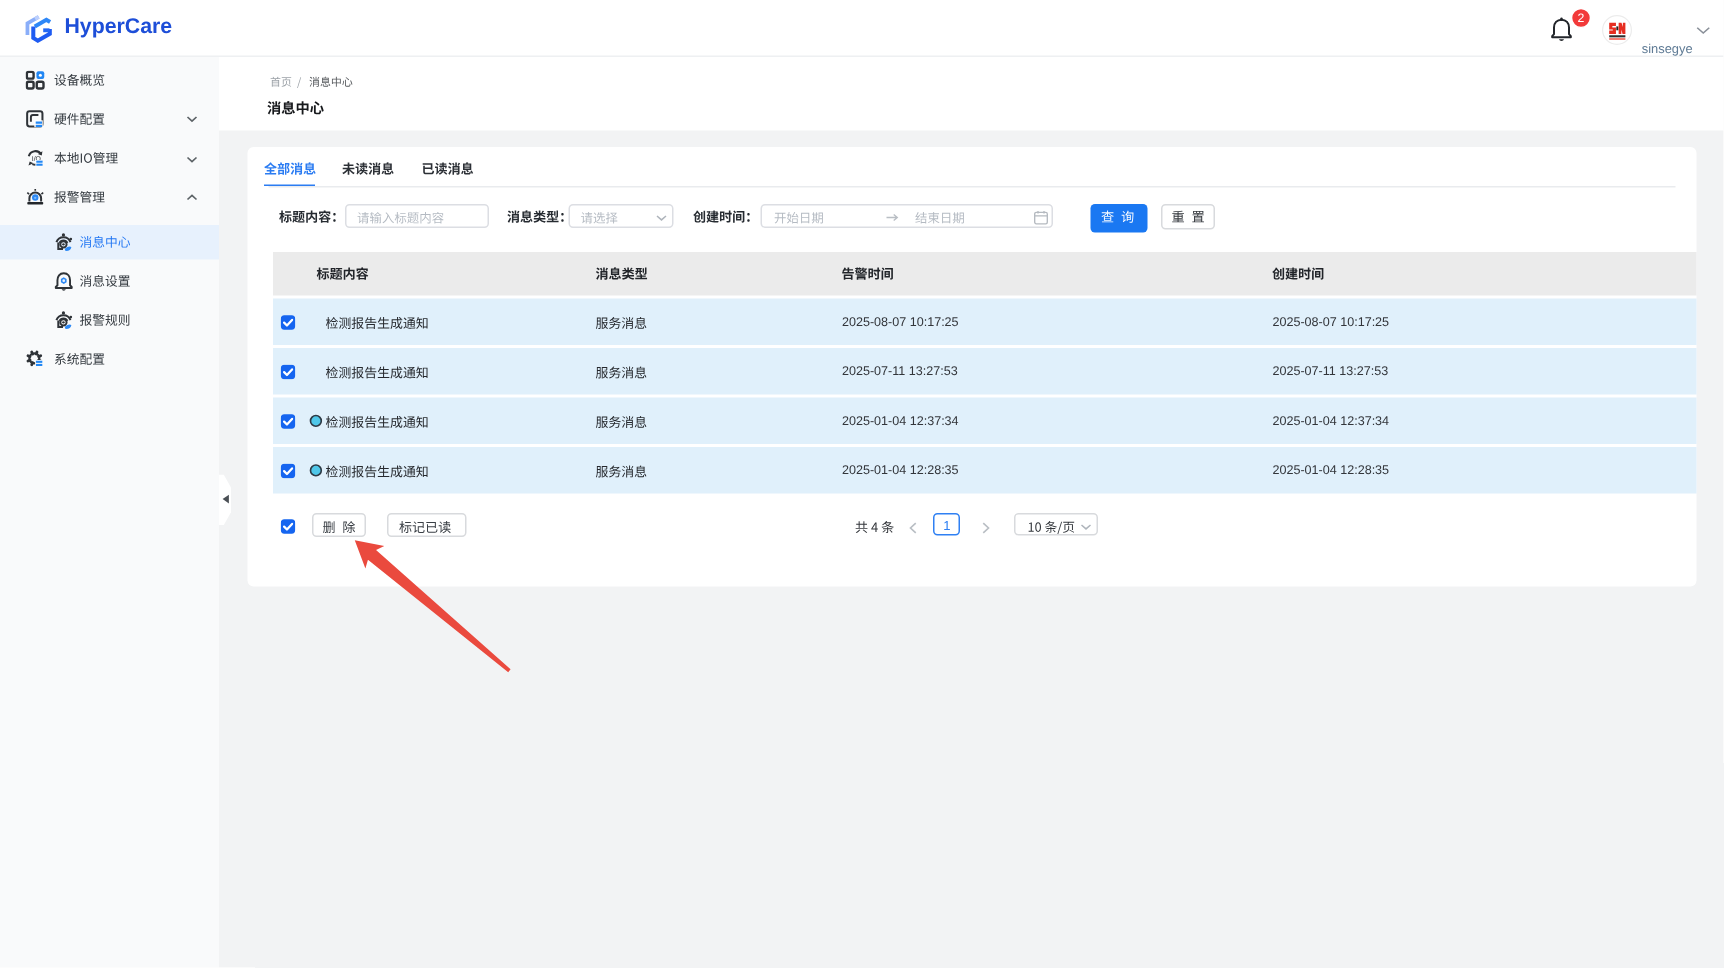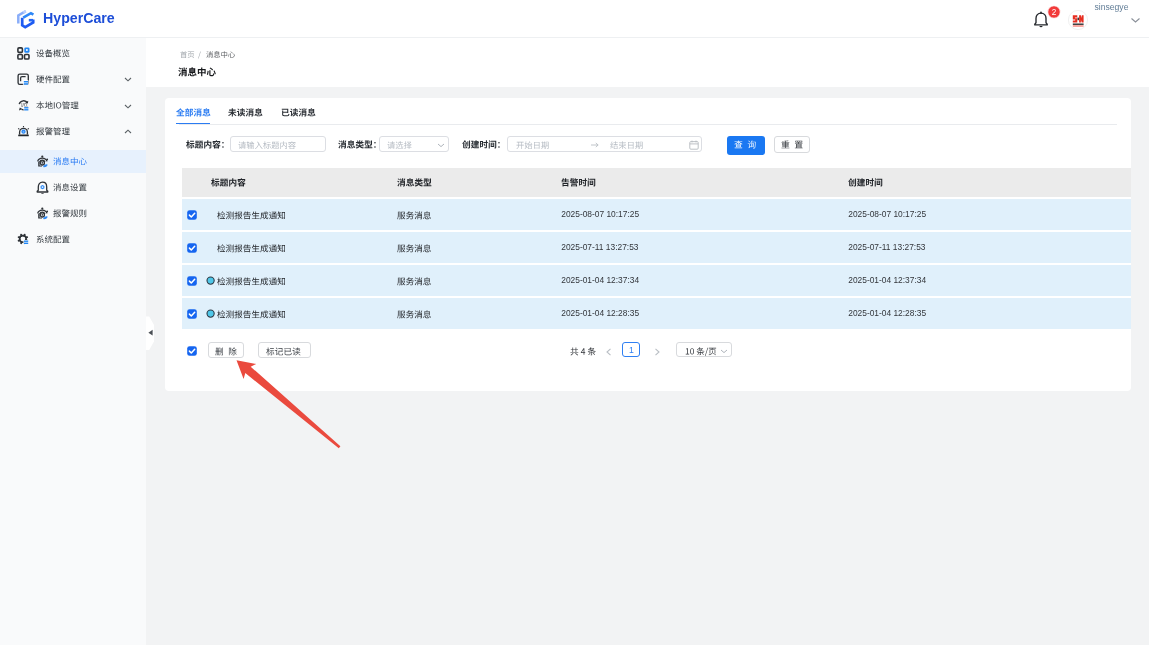--- a/index.html
+++ b/index.html
@@ -119,21 +119,21 @@
       <text x="7" y="9.8" text-anchor="middle" font-family="Liberation Sans" font-size="8.2" fill="#fff">2</text>
     </svg>
 <svg style="position:absolute;left:1067.5px;top:9.5px" width="20" height="20" viewBox="0 0 20 20">
 <circle cx="10" cy="10" r="9.6" fill="#fff" stroke="#ececec" stroke-width="0.8"></circle>
 <path d="M4.8 5.2 L9.3 5.2 L9.3 7.4 L6.9 7.4 L6.9 8.3 L9.3 8.3 L9.3 12.6 L4.8 12.6 L4.8 10.4 L7.2 10.4 L7.2 9.6 L4.8 9.6 Z" fill="#e62d20"></path>
       <rect x="9.55" y="7.6" width="1.35" height="2.6" fill="#222"></rect>
 <path d="M11.1 5.2 L13.0 5.2 L13.9 8.0 L13.9 5.2 L15.6 5.2 L15.6 12.6 L13.7 12.6 L12.9 9.7 L12.9 12.6 L11.1 12.6 Z" fill="#e62d20"></path>
 <rect x="4.8" y="13.5" width="10.8" height="1.4" fill="#2e2e2e"></rect>
       <rect x="4.8" y="15.5" width="10.8" height="1.0" fill="#ef5548"></rect>
 </svg>
-<div style="position:absolute;left:1094.5px;top:2px;width:40px;height:12px;font:8.6px 'Liberation Sans',sans-serif;color:#5f7b95">sinsegye</div>
+<div style="position:absolute;left:1094.5px;top:27px;width:40px;height:12px;font:8.6px 'Liberation Sans',sans-serif;color:#5f7b95">sinsegye</div>
 <svg style="position:absolute;left:1129.5px;top:16.5px" width="11" height="7" viewBox="0 0 11 7">
       <path d="M1.5 1.5 L5.5 5 L9.5 1.5" fill="none" stroke="#8a9099" stroke-width="1.1"></path>
     </svg>
 <div style="position:absolute;left:0;top:149.8px;width:146px;height:23.4px;background:#e7f1fd"></div>
 <svg style="position:absolute;left:17px;top:46.5px" width="13" height="13" viewBox="0 0 13 13">
 <rect x="0.9" y="0.9" width="4.5" height="4.5" rx="1.1" fill="none" stroke="#2f3338" stroke-width="1.6"></rect>
 <rect x="7.3" y="0.5" width="5.2" height="5.2" rx="1.3" fill="#2287f4"></rect>
       <circle cx="9.9" cy="3.1" r="1.0" fill="#fff"></circle>
 <rect x="0.9" y="7.5" width="4.5" height="4.5" rx="1.1" fill="none" stroke="#2f3338" stroke-width="1.6"></rect>
 <rect x="7.5" y="7.5" width="4.5" height="4.5" rx="1.1" fill="none" stroke="#2f3338" stroke-width="1.6"></rect>

